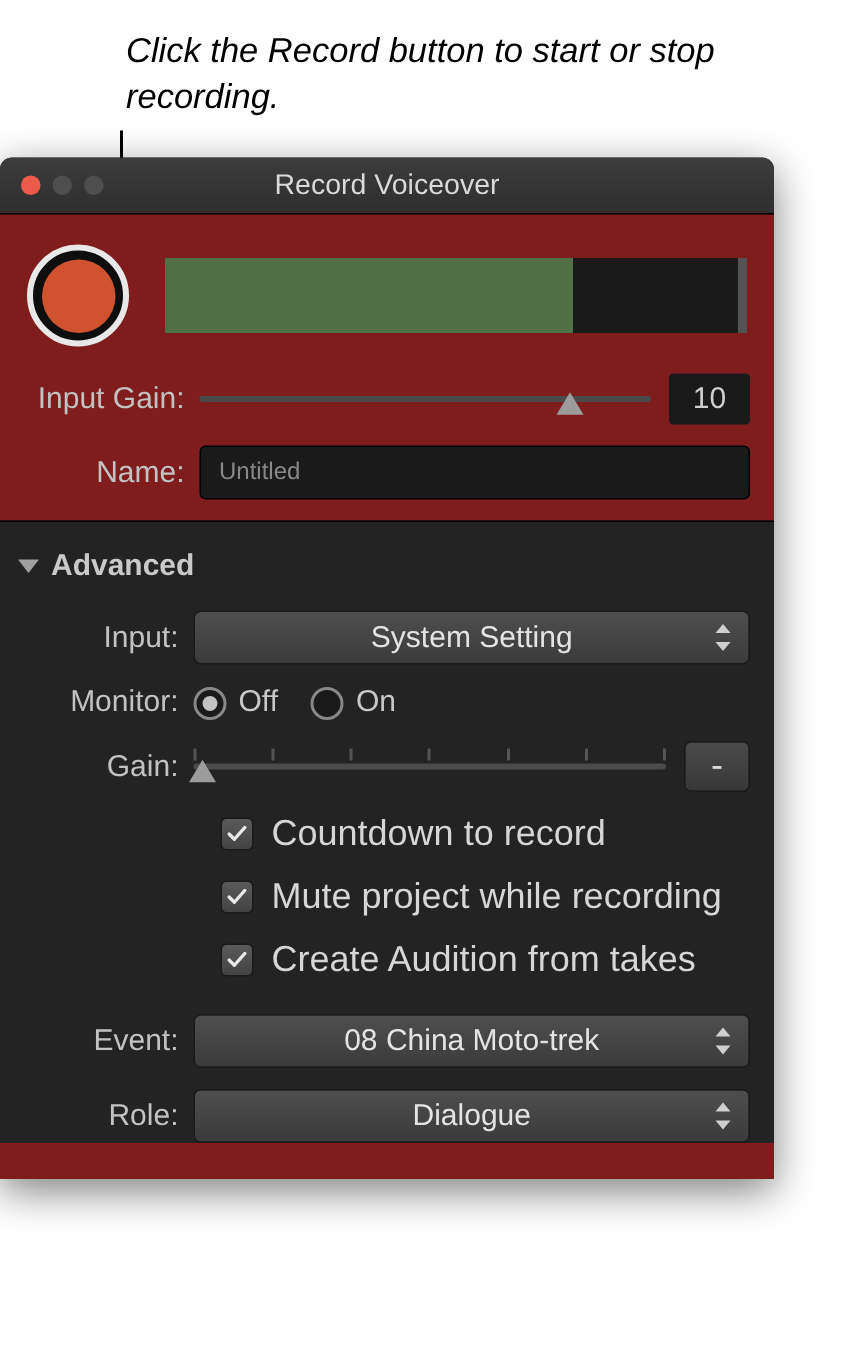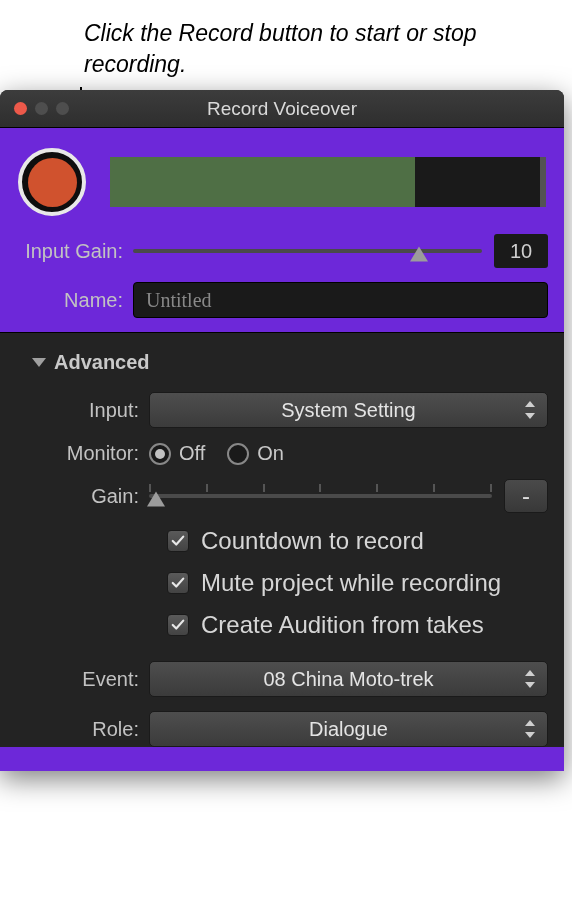--- a/index.html
+++ b/index.html
@@ -27,23 +27,23 @@
     .callout-line {
       position: absolute;
       left: 80px;
       top: 87px;
       width: 2px;
       height: 80px;
       background: #000;
     }
     .window {
       position: absolute;
-      top: 90px;
+      top: 105px;
       left: 0;
-      width: 564px;
+      width: 516px;
       background: #242424;
       border-radius: 8px 8px 0 0;
       overflow: hidden;
       box-shadow: 0 8px 28px rgba(0,0,0,0.5);
     }
     .titlebar {
       height: 38px;
       background: linear-gradient(#3c3c3c, #2e2e2e);
       display: flex;
       align-items: center;
@@ -68,21 +68,21 @@
       position: absolute;
       left: 0;
       right: 0;
       text-align: center;
       color: #d9d9d9;
       font-size: 19px;
       font-weight: 400;
       pointer-events: none;
     }
     .content {
-      background: #6d28d9;
+      background: #7f1d1d;
       padding: 16px 16px 20px 16px;
     }
     .rec-row {
       display: flex;
       align-items: center;
       gap: 24px;
       padding: 4px 0 18px 2px;
     }
     .record-button {
       width: 68px;
@@ -197,29 +197,28 @@
       border-radius: 3px;
     }
     .text-input {
       flex: 1;
       height: 36px;
       background: #1a1a1a;
       border: 1px solid #000;
       border-radius: 4px;
       padding: 0 12px;
       color: #888;
-      font-size: 20px;
-      display: flex;
-      align-items: center;
-      font-family: Liberation Serif, serif;
+      font-size: 16px;
+      display: flex;
+      align-items: center;
     }
     .divider-section {
       border-top: 1px solid #000;
       margin: 6px -16px 0 -16px;
-      padding: 18px 16px 0 32px;
+      padding: 18px 16px 0 12px;
       background: #232323;
     }
     .disclosure-row {
       display: flex;
       align-items: center;
       color: #c9c9c9;
       font-size: 20px;
       font-weight: 600;
       margin-bottom: 18px;
       gap: 8px;

